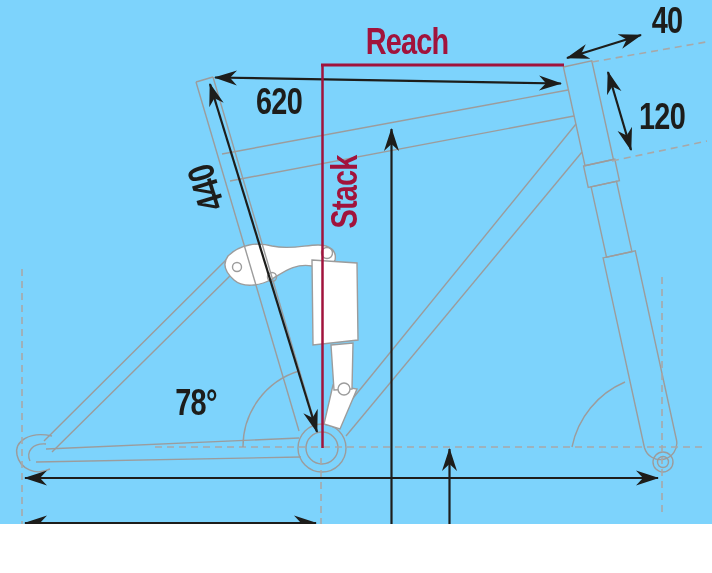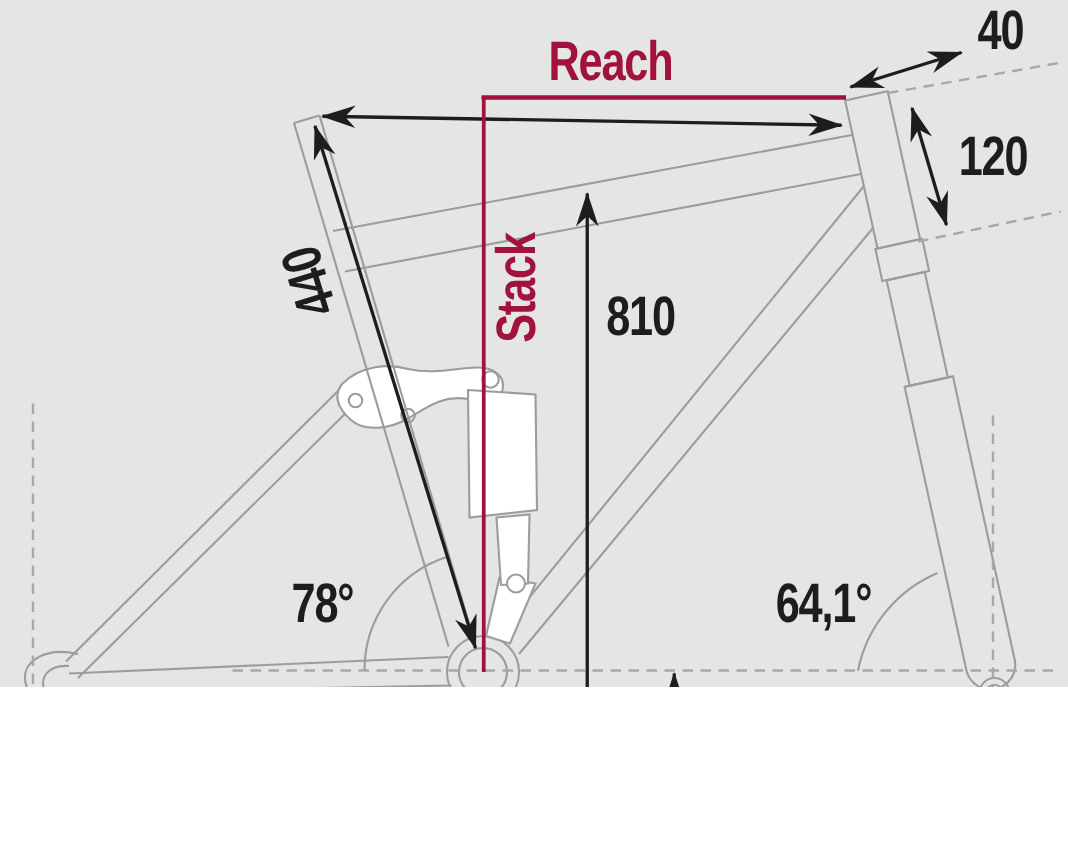--- a/index.html
+++ b/index.html
@@ -1,16 +1,16 @@
 <!DOCTYPE html>
 <html><head>
 <meta charset="utf-8">
 <style>
   html,body{margin:0;padding:0;background:#fff;}
-  #stage{position:relative;width:712px;height:458px;background:#e5e5e5;overflow:hidden;
+  #stage{position:relative;width:712px;height:524px;background:#7dd3fc;overflow:hidden;
          font-family:"Liberation Sans",sans-serif;}
   #drawing{position:absolute;left:0;top:0;}
   .lbl{position:absolute;font-weight:700;font-size:37px;line-height:1;color:#1d1d1b;
        transform:translate(-50%,-50%);white-space:nowrap;letter-spacing:-1px;}
   .lbl>span{display:inline-block;transform:scaleX(.78);}
   .lbl.red{color:#a1133c;}
   .lbl.rot90{transform:translate(-50%,-50%) rotate(-90deg);}
   .lbl.rotseat{transform:translate(-50%,-50%) rotate(-107deg);}
 </style>
 </head>
@@ -119,21 +119,20 @@
 
     <g stroke="#a1133c" fill="none">
       <line x1="321" y1="65" x2="564" y2="65" stroke-width="3"></line>
       <line x1="322.5" y1="64" x2="322.5" y2="448" stroke-width="2.5"></line>
     </g>
   </svg>
 
   <div class="lbl red" style="left:407px;top:41px"><span>Reach</span></div>
   <div class="lbl red rot90" style="left:344px;top:192px"><span>Stack</span></div>
 
+  <div class="lbl" style="left:279px;top:101px"><span>620</span></div>
   <div class="lbl rotseat" style="left:206px;top:188px"><span>440</span></div>
-  <div class="lbl" style="left:427px;top:211px"><span>810</span></div>
   <div class="lbl" style="left:667px;top:20px"><span>40</span></div>
-  <div class="lbl" style="left:662px;top:104px"><span>120</span></div>
+  <div class="lbl" style="left:662px;top:116px"><span>120</span></div>
 
-  <div class="lbl" style="left:215px;top:402px"><span>78°</span></div>
-  <div class="lbl" style="left:549px;top:402px"><span>64,1°</span></div>
+  <div class="lbl" style="left:196px;top:402px"><span>78°</span></div>
 
 </div>
 
 </body></html>

